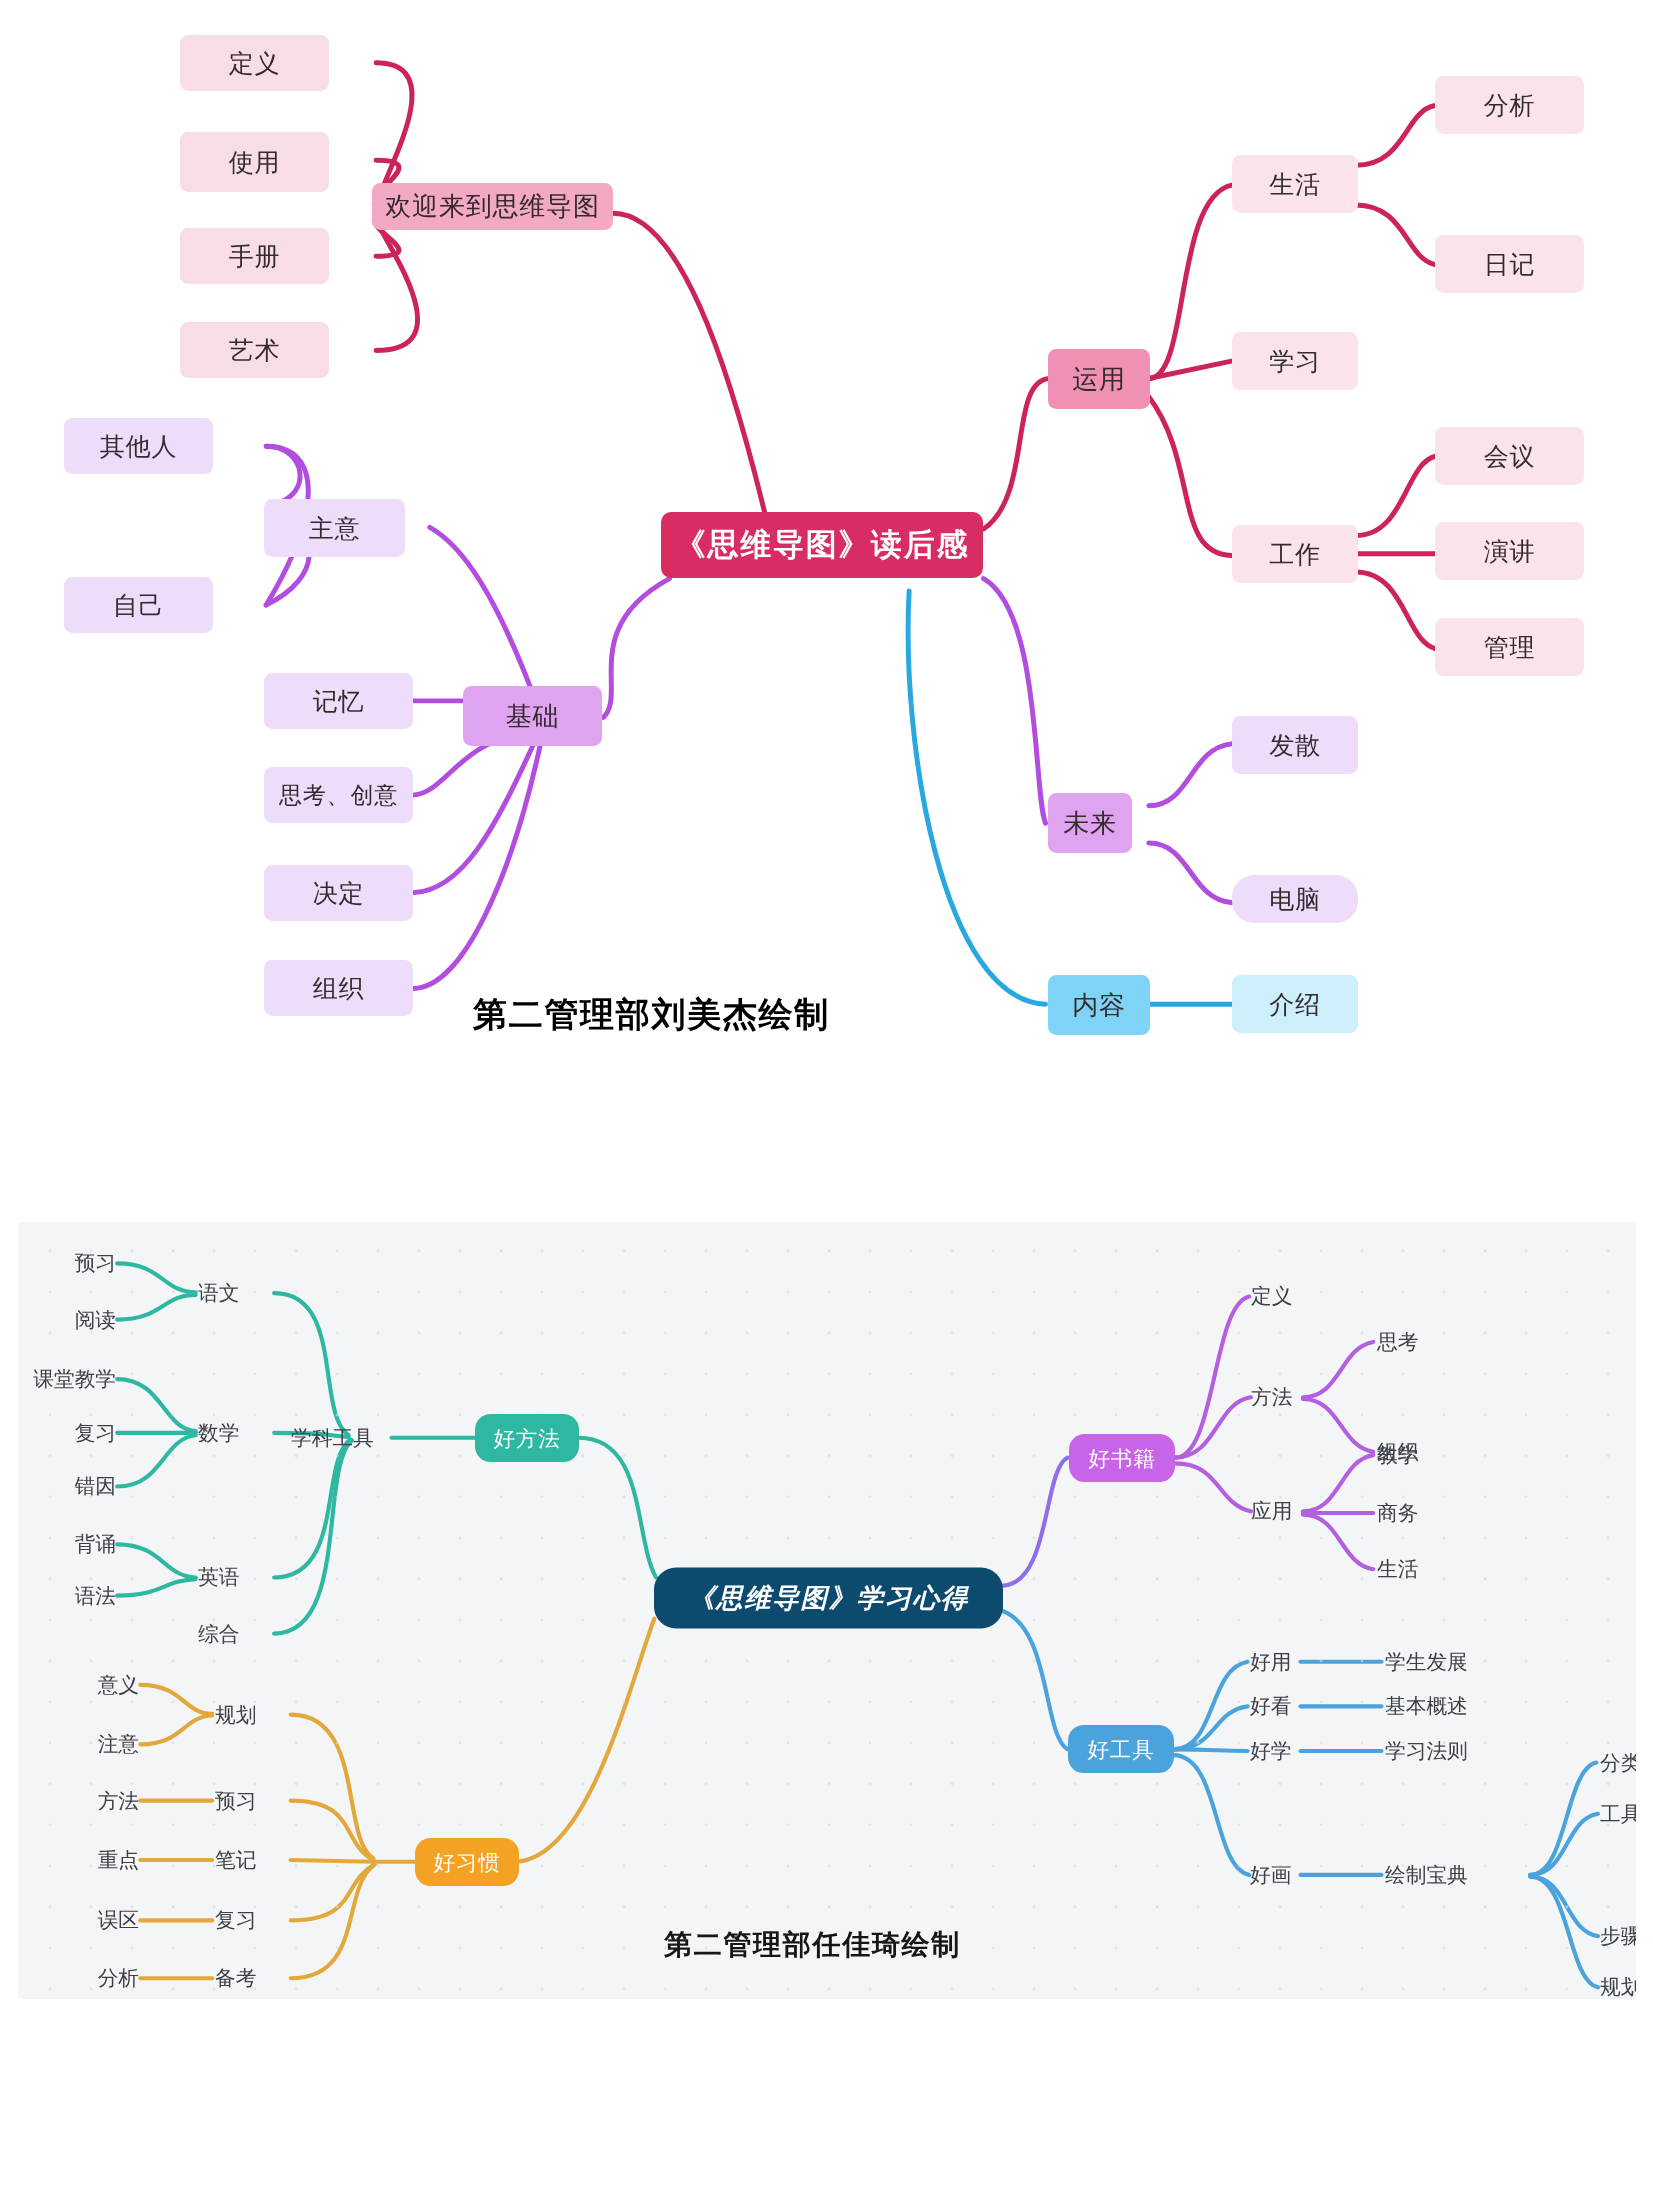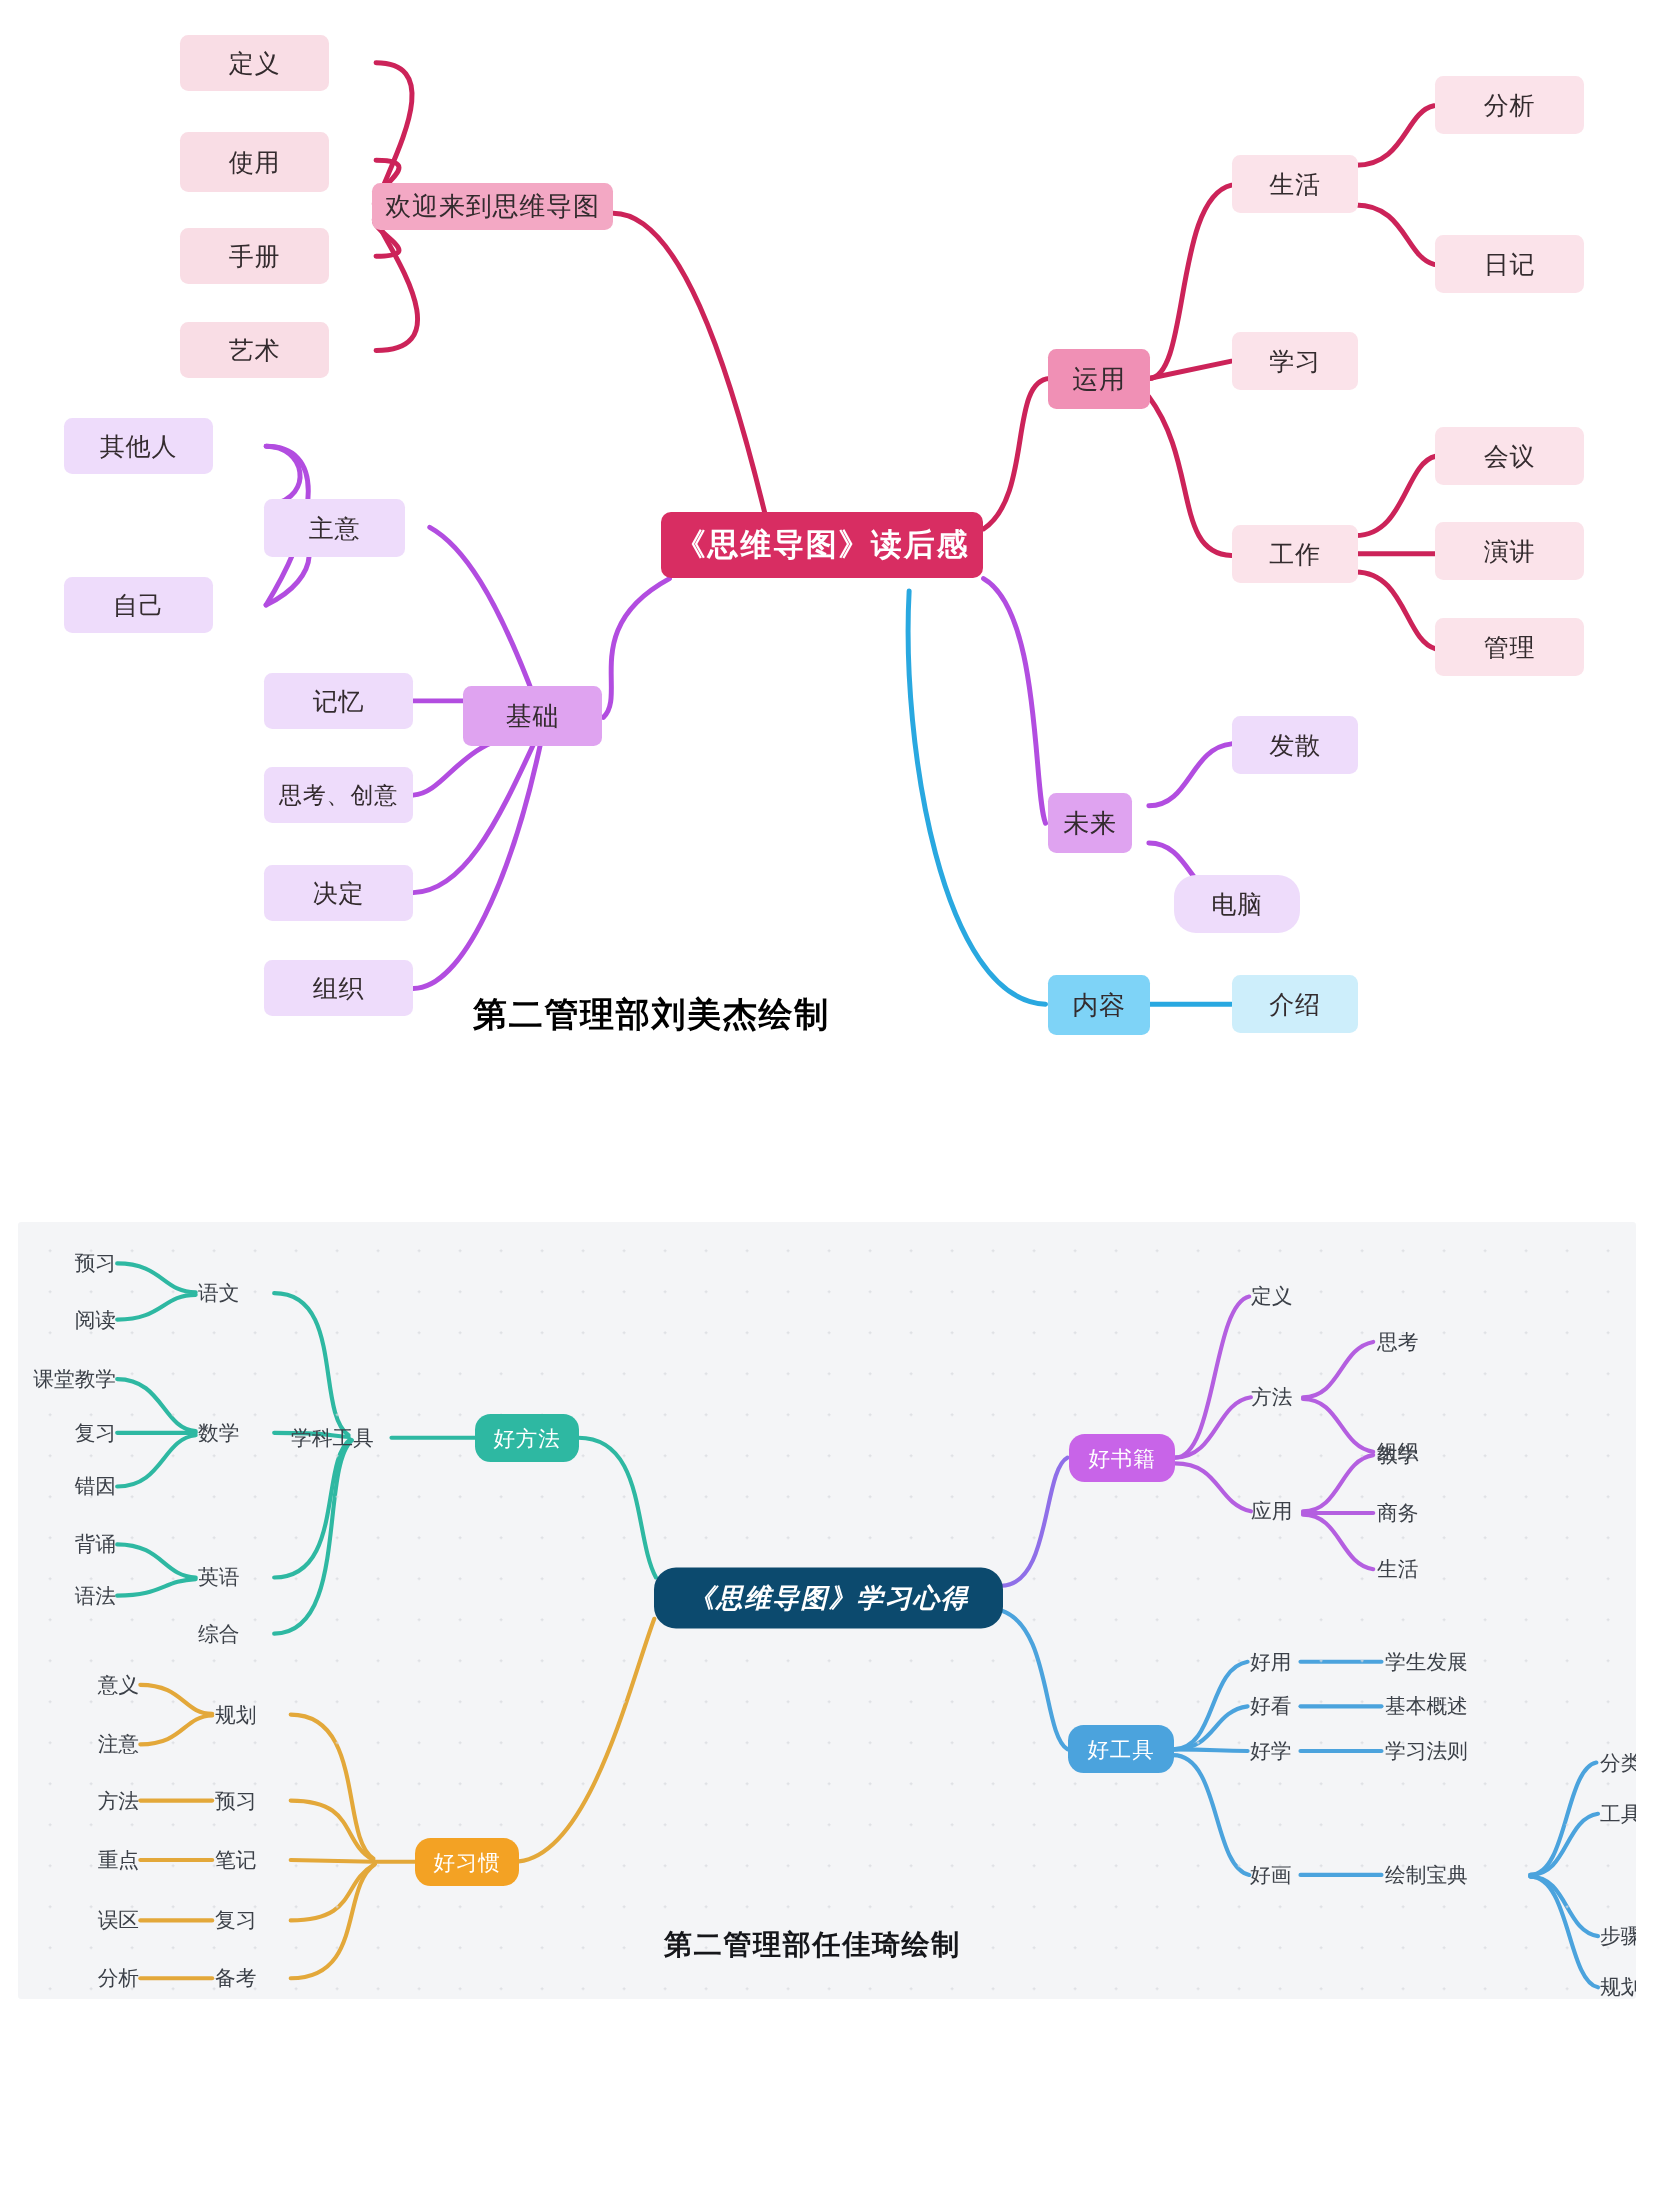--- a/index.html
+++ b/index.html
@@ -223,21 +223,21 @@
     <div class="node n-pl-br" style="left:463px;top:686px;width:139px;height:60px;">
         <span>基础</span>
       </div>
 
     <div class="node n-pl-br" style="left:1048px;top:793px;width:84px;height:60px;">
         <span>未来</span>
       </div>
     <div class="node n-pl-lf" style="left:1232px;top:716px;width:126px;height:58px;">
         <span>发散</span>
       </div>
-    <div class="node n-pl-lf" style="left:1174px;top:875px;width:126px;height:58px;border-radius:22px;">
+    <div class="node n-pl-lf" style="left:1232px;top:875px;width:126px;height:48px;border-radius:22px;">
         <span>电脑</span>
       </div>
 
     <div class="node n-bl-br" style="left:1048px;top:975px;width:102px;height:60px;">
         <span>内容</span>
       </div>
     <div class="node n-bl-lf" style="left:1232px;top:975px;width:126px;height:58px;">
         <span>介绍</span>
       </div>
 

